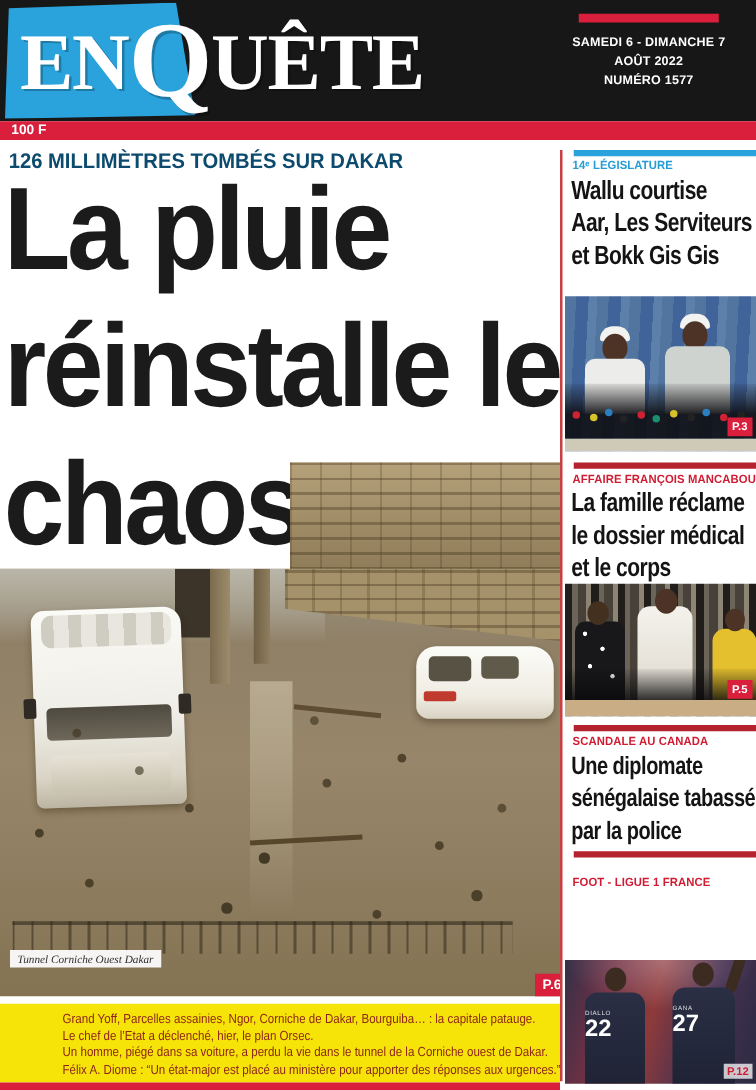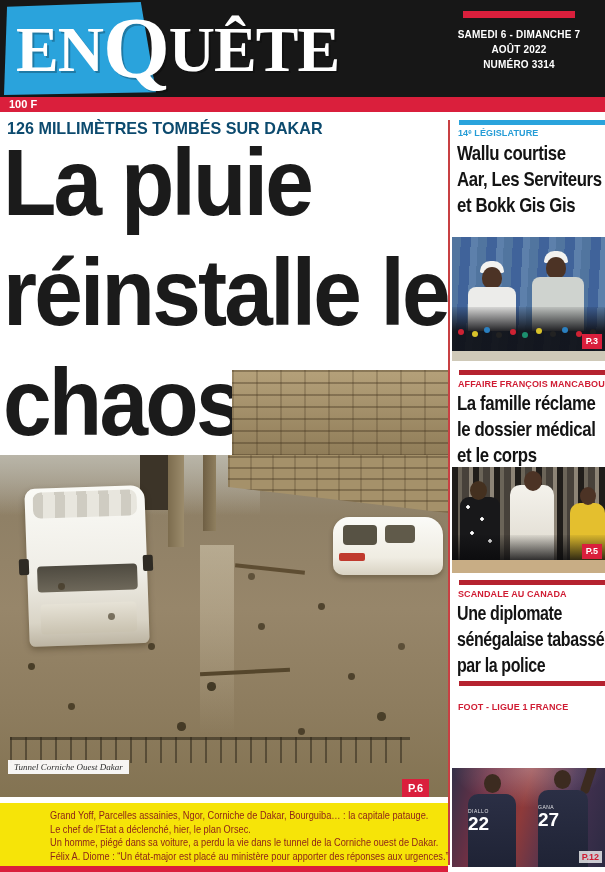--- a/index.html
+++ b/index.html
@@ -67,21 +67,21 @@
      350px 220px 0 2px rgba(50,40,22,.7),400px 190px 0 2px rgba(55,45,25,.6),
      250px 120px 0 2px rgba(60,48,28,.6),60px 130px 0 2px rgba(60,48,28,.6),
      380px 260px 0 3px rgba(45,38,20,.7),300px 275px 0 2px rgba(50,40,22,.7);}
   .plank1{left:235px;top:112px;width:70px;height:4px;background:#5e4d32;transform:rotate(6deg);}
   .plank2{left:200px;top:215px;width:90px;height:4px;background:#55462c;transform:rotate(-3deg);}
   .railing{left:10px;top:282px;width:400px;height:26px;border-top:3px solid rgba(40,34,22,.55);
      background:repeating-linear-gradient(90deg,rgba(40,34,22,.5) 0 2px,transparent 2px 15px);}
   .caption{left:8px;top:305px;background:rgba(255,255,255,.93);color:#2e2e2e;
      font-family:"Liberation Serif",serif;font-style:italic;font-size:9px;padding:2px 6px;}
   .pbox{background:#da1f3c;color:#fff;font-weight:700;font-size:10px;line-height:1;padding:4px 6px;}
-  .badge-p6{left:402px;top:324px;font-size:11px;}
+  .badge-p6{left:428px;top:324px;font-size:11px;}
 
   .yellow-box{left:0;top:803px;width:448px;height:63px;background:#f6e408;padding:6px 10px 0 10px;}
   .yl{display:block;color:#8e2518;font-weight:400;font-size:10.5px;line-height:13.5px;padding-left:40px;--sx:.88;}
   .bottom-red{left:0;top:866px;width:448px;height:6px;background:#da1f3c;}
 
   
   .sec-bar{left:459px;width:146px;height:5px;}
   .bar-blue{background:#2aa3dc;}
   .bar-red{background:#b5222f;}
   .cat{left:458px;font-size:9.5px;font-weight:700;letter-spacing:.1px;--sx:.95;}
@@ -136,21 +136,21 @@
 
 <div id="page">
 
   <div class="abs masthead">
     <div class="abs logo-blue"></div>
     <div class="abs logo"><span class="l-en">EN</span><span class="l-q">Q</span><span class="l-rest">UÊTE</span></div>
     <div class="abs date-block">
       <div class="date-bar"></div>
       <div class="date-line">SAMEDI 6 - DIMANCHE 7</div>
       <div class="date-line">AOÛT 2022</div>
-      <div class="date-line">NUMÉRO 3314</div>
+      <div class="date-line">NUMÉRO 1577</div>
     </div>
   </div>
   <div class="abs price-strip">
     <div class="abs price">100 F</div>
   </div>
 
   <div class="abs rule-v"></div>
 
   <div class="abs kicker"><span class="cx" style="--sx:.95">126 MILLIMÈTRES TOMBÉS SUR DAKAR</span></div>
   <div class="abs headline">

